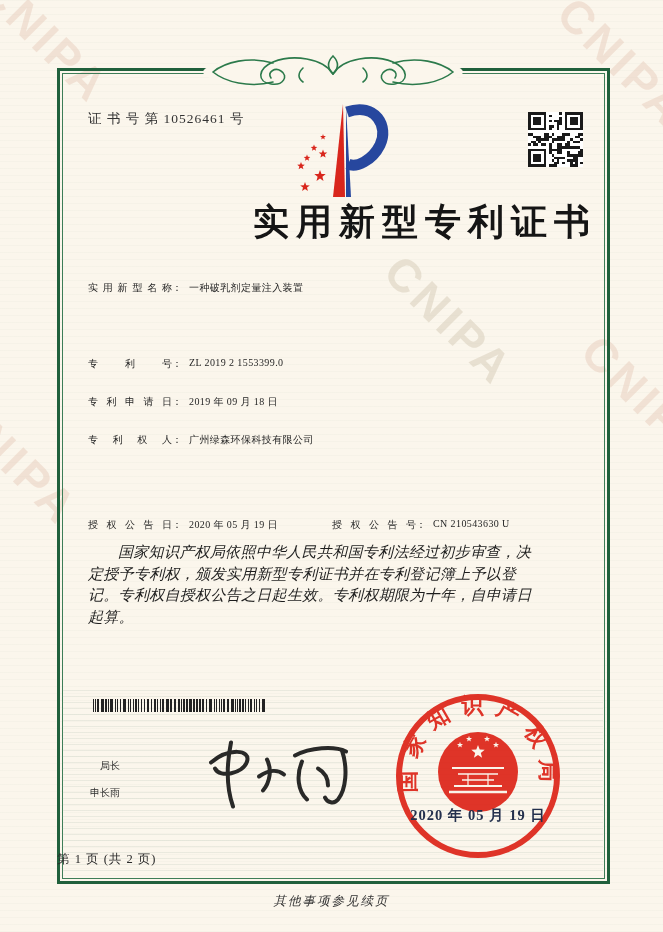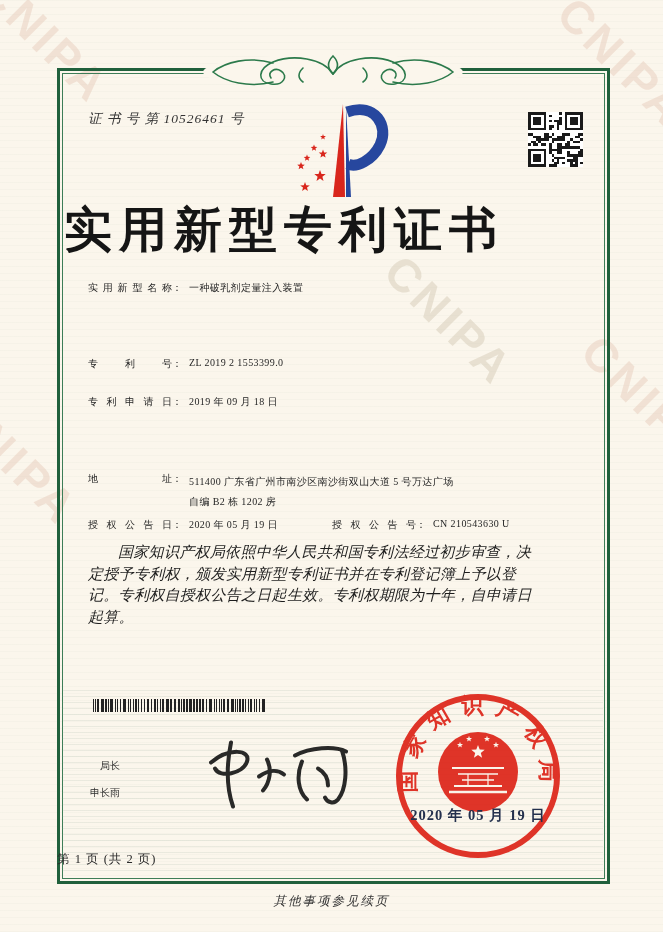--- a/index.html
+++ b/index.html
@@ -21,26 +21,26 @@
     position:absolute;left:57px;top:68px;width:547px;height:810px;
     border:3px solid #20603c;
   }
   .cert-border-inner{position:absolute;inset:2px;border:1px solid #3d7d57;}
   
   .wave-band{
     position:absolute;left:62px;top:690px;width:541px;height:186px;
     background-image:repeating-linear-gradient(180deg, rgba(120,150,130,0.13) 0 1px, transparent 1px 6px);
   }
   .ornament{position:absolute;left:173px;top:50px;width:320px;height:44px;}
-  .cert-no{position:absolute;left:88px;top:110px;font-size:13.5px;letter-spacing:1px;color:#333;font-style:italic;}
+  .cert-no{position:absolute;left:88px;top:110px;font-size:13.5px;letter-spacing:1px;color:#333;}
   .logo{position:absolute;left:292px;top:97px;width:100px;height:110px;}
   .qr{position:absolute;left:528px;top:112px;width:55px;height:55px;}
   .title{
-    position:absolute;left:64px;top:198px;width:547px;text-align:left;
-    font-size:48px;font-weight:bold;letter-spacing:7px;color:#151515;
+    position:absolute;left:50px;top:198px;width:547px;text-align:right;
+    font-size:36px;font-weight:bold;letter-spacing:7px;color:#151515;
   }
   .frow{position:absolute;left:88px;font-size:10px;color:#262626;white-space:nowrap;}
   .f-label{display:inline-block;width:84px;text-align:justify;text-align-last:justify;vertical-align:top;}
   .f-colon{display:inline-block;margin-right:7px;vertical-align:top;}
   .f-value{display:inline-block;vertical-align:top;letter-spacing:0.4px;}
   .f-value .vline{display:block;line-height:20px;}
   .frow.pair2{left:332px;}
   .paras{position:absolute;left:88px;top:542px;width:458px;}
   .paras p{
     margin:0;font-size:15px;line-height:21.5px;text-indent:2em;
@@ -334,22 +334,22 @@
 
   <div class="frow" style="top:281px">
     <span class="f-label">实用新型名称</span><span class="f-colon">：</span><span class="f-value">一种破乳剂定量注入装置</span>
   </div>
   <div class="frow" style="top:357px">
     <span class="f-label">专利号</span><span class="f-colon">：</span><span class="f-value">ZL 2019 2 1553399.0</span>
   </div>
   <div class="frow" style="top:395px">
     <span class="f-label">专利申请日</span><span class="f-colon">：</span><span class="f-value">2019 年 09 月 18 日</span>
   </div>
-  <div class="frow" style="top:472px">
-    <span class="f-label">地址</span><span class="f-colon">：</span><span class="f-value"><span class="vline">511400 广东省广州市南沙区南沙街双山大道 5 号万达广场</span><span class="vline">自编 B2 栋 1202 房</span></span>
+  <div class="frow" style="top:433px">
+    <span class="f-label">专利权人</span><span class="f-colon">：</span><span class="f-value">广州绿森环保科技有限公司</span>
   </div>
   <div class="frow" style="top:518px">
     <span class="f-label">授权公告日</span><span class="f-colon">：</span><span class="f-value">2020 年 05 月 19 日</span>
   </div>
   <div class="frow pair2" style="top:518px">
     <span class="f-label">授权公告号</span><span class="f-colon">：</span><span class="f-value">CN 210543630 U</span>
   </div>
 
   <div class="paras">
     <p>国家知识产权局依照中华人民共和国专利法经过初步审查，决定授予专利权，颁发实用新型专利证书并在专利登记簿上予以登记。专利权自授权公告之日起生效。专利权期限为十年，自申请日起算。</p>

